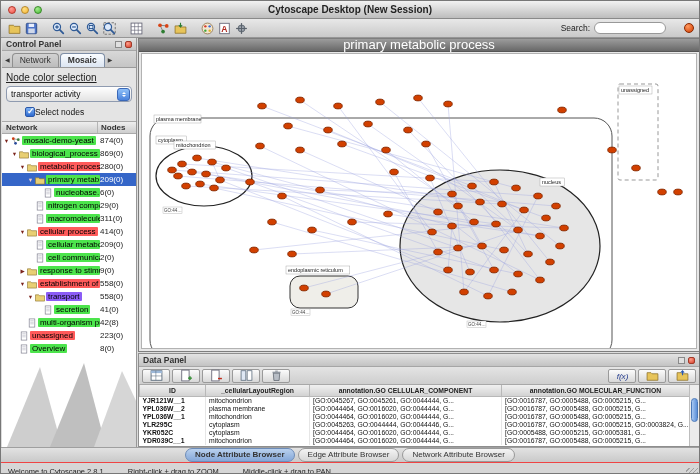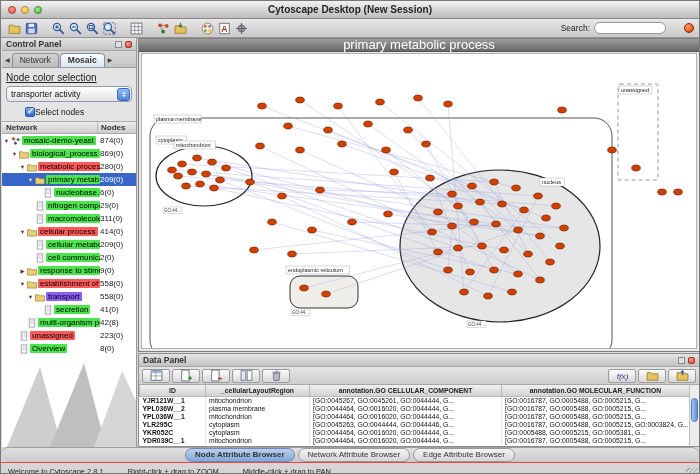--- a/index.html
+++ b/index.html
@@ -108,21 +108,21 @@
   td { height:8px; line-height:8px; font-size:6.8px; padding:0 3px; white-space:nowrap; overflow:hidden;
        border-right:1px solid #e6e6e6; color:#111; }
   td.id { font-weight:bold; }
   .dp-scroll { position:absolute; right:0; top:0; bottom:0; width:10px; background:#ececec; border-left:1px solid #bdbdbd; }
   .thumb { position:absolute; left:1px; top:13px; width:7px; height:24px; border-radius:4px;
            background: linear-gradient(90deg,#a8c8f2,#5b8fd8); border:1px solid #4a78b8; }
 
   
   .bottom-tabs { position:absolute; left:0; right:0; top:446px; height:15px;
                  background: linear-gradient(#e2e2e2,#c9c9c9); border-top:1px solid #9f9f9f;
-                 display:flex; align-items:center; justify-content:center; gap:3px;border-radius:7px; }
+                 display:flex; align-items:center; justify-content:center; gap:3px; }
   .btab { font-size:8px; line-height:10px; padding:1px 9px; border-radius:8px; border:1px solid #999;
           background: linear-gradient(#f4f4f4,#d6d6d6); color:#333; }
   .btab.active { background: linear-gradient(#b9d1ee,#84a7d8); border-color:#6d8cb8; font-weight:bold; }
   .statusbar { position:absolute; left:0; right:0; top:461px; height:18px; background:#d6d6d6;
                border-top:1px solid #ef4444; display:flex; align-items:center; font-size:7.5px; color:#222; }
   .statusbar span:nth-of-type(1) { margin-left:7px; }
   .statusbar span:nth-of-type(2) { margin-left:24px; }
   .statusbar span:nth-of-type(3) { margin-left:24px; }
   .grip { position:absolute; right:1px; bottom:1px; width:12px; height:11px;
           background: repeating-linear-gradient(135deg, transparent, transparent 2px, #a2a2a2 2px, #a2a2a2 3px); }
@@ -740,22 +740,22 @@
           </tbody>
         </table>
       <div class="dp-scroll">
           <div class="thumb"></div>
         </div>
     </div>
   </div>
 
   <div class="bottom-tabs" id="bottom-tabs">
       <span class="btab active">Node Attribute Browser</span>
+      <span class="btab">Edge Attribute Browser</span>
       <span class="btab">Network Attribute Browser</span>
-      <span class="btab">Edge Attribute Browser</span>
     </div>
 
   <div class="statusbar">
     <span>Welcome to Cytoscape 2.8.1</span>
     <span>Right-click + drag to ZOOM</span>
     <span>Middle-click + drag to PAN</span>
     <div class="grip"></div>
   </div>
 
 </div>

